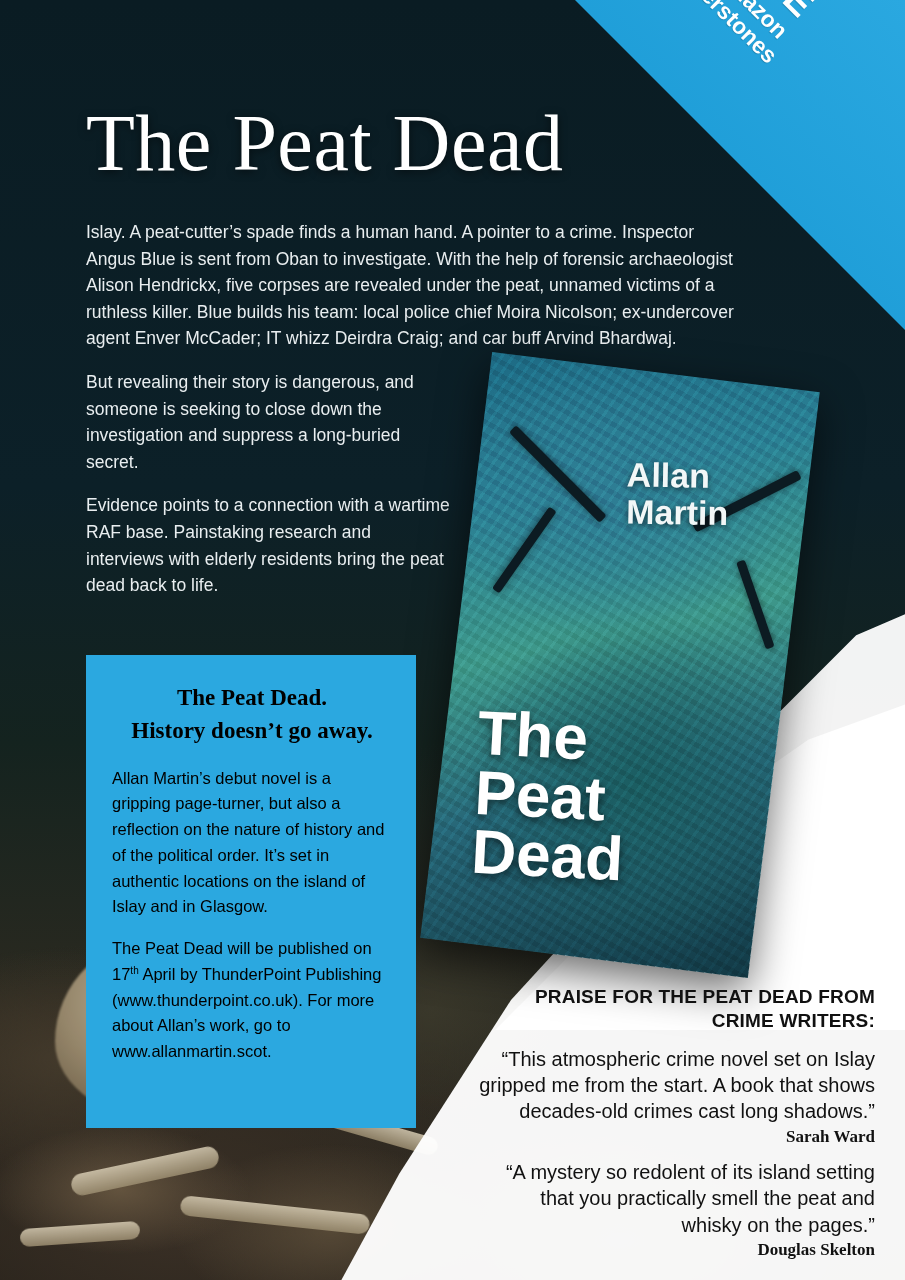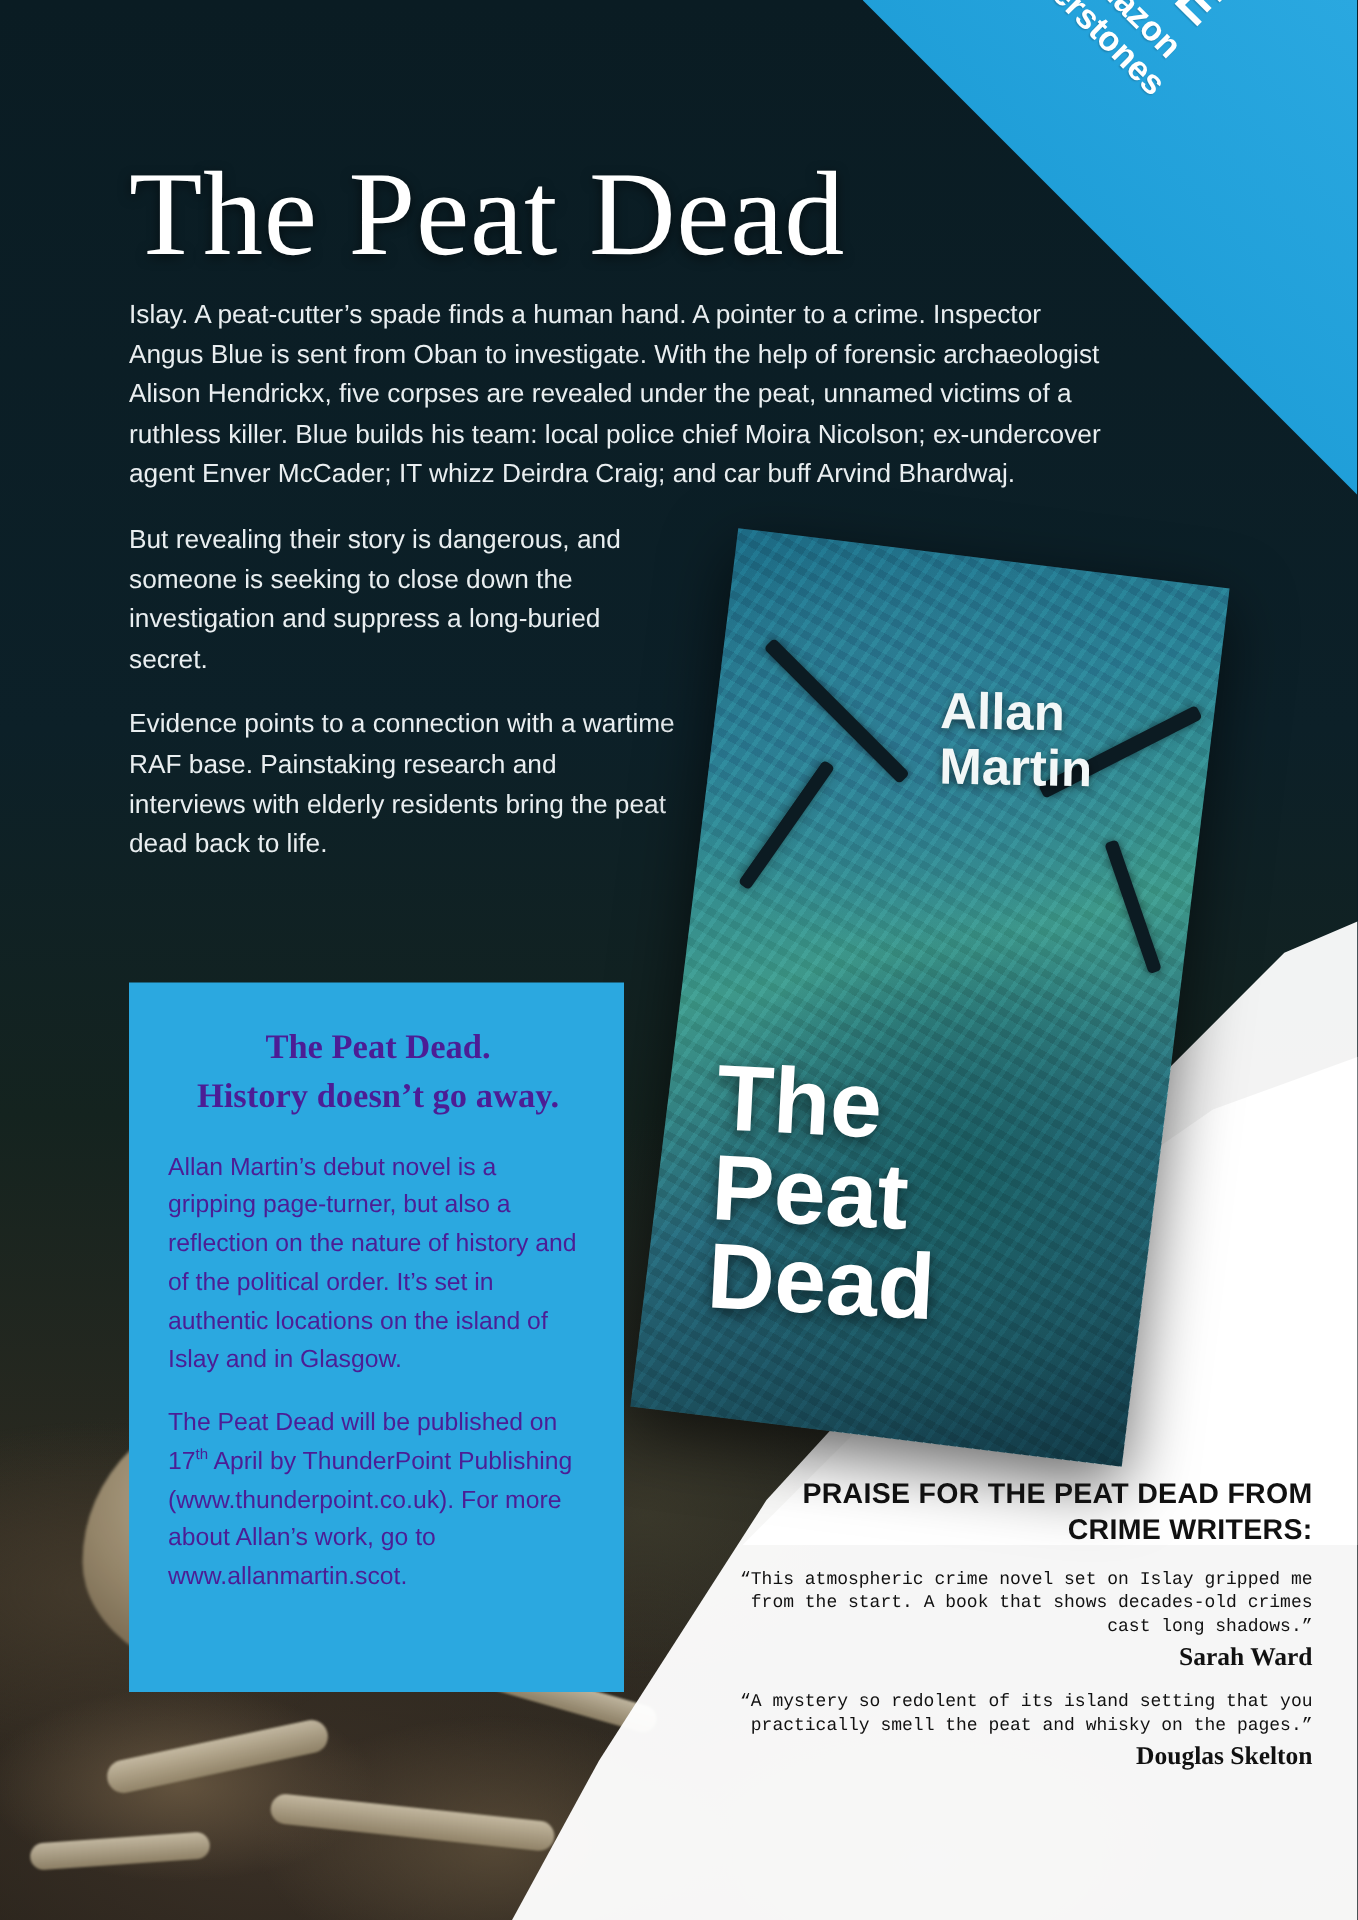--- a/index.html
+++ b/index.html
@@ -93,31 +93,31 @@
     font-family: "Liberation Serif", serif;
     font-size: 80px;
     color: #ffffff;
     letter-spacing: .5px;
     white-space: nowrap;
     text-shadow: 0 2px 8px rgba(0,0,0,.55);
   }
 
   
   .blurb {
-    position: absolute; left: 86px; top: 196px; width: 660px;
+    position: absolute; left: 86px; top: 219px; width: 660px;
     color: #e9eef0; font-size: 17.5px; line-height: 1.52;
   }
   .blurb p + p { margin-top: 17px; }
   .blurb .narrow { width: 365px; }
 
   
   .panel {
     position: absolute; left: 86px; top: 655px; width: 330px; height: 473px;
     background: #2ba8e0;
-    color: #4c1d95;
+    color: #000000;
     padding: 26px 24px 20px 26px;
   }
   .panel h2 {
     font-family: "Liberation Serif", serif;
     font-size: 23px; font-weight: bold; line-height: 1.45;
     text-align: center; margin-bottom: 18px;
   }
   .panel p { font-size: 16.5px; line-height: 1.56; margin-top: 17px; }
   .panel p + p { margin-top: 16px; }
   .panel sup { font-size: 10px; vertical-align: super; }
@@ -168,22 +168,22 @@
   .praise {
     position: absolute; right: 30px; top: 985px; width: 400px;
     color: #111; text-align: right;
   }
   .praise h3 {
     font-family: Liberation Sans, sans-serif;
     font-size: 19px; font-weight: bold; line-height: 1.28;
     letter-spacing: .2px; margin-bottom: 12px;
   }
   .praise .q {
-    font-family: Liberation Mono, monospace;
-    font-size: 12px; line-height: 1.32; margin-top: 12px;
+    font-family: Liberation Sans, sans-serif;
+    font-size: 20px; line-height: 1.32; margin-top: 12px;
   }
   .praise .by {
     font-family: Liberation Serif, serif;
     font-size: 17px; font-weight: bold; margin-top: 2px;
   }
 </style>
 </head>
 <body>
 
 <div id="poster">

